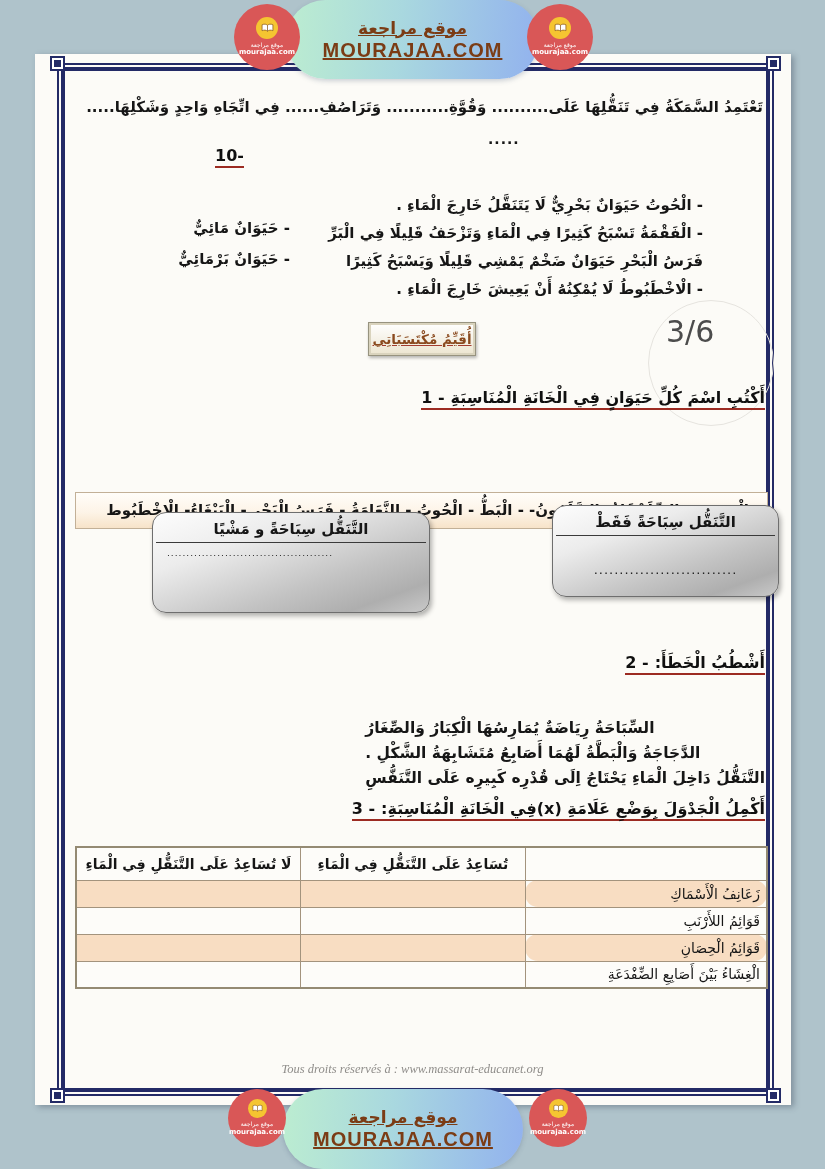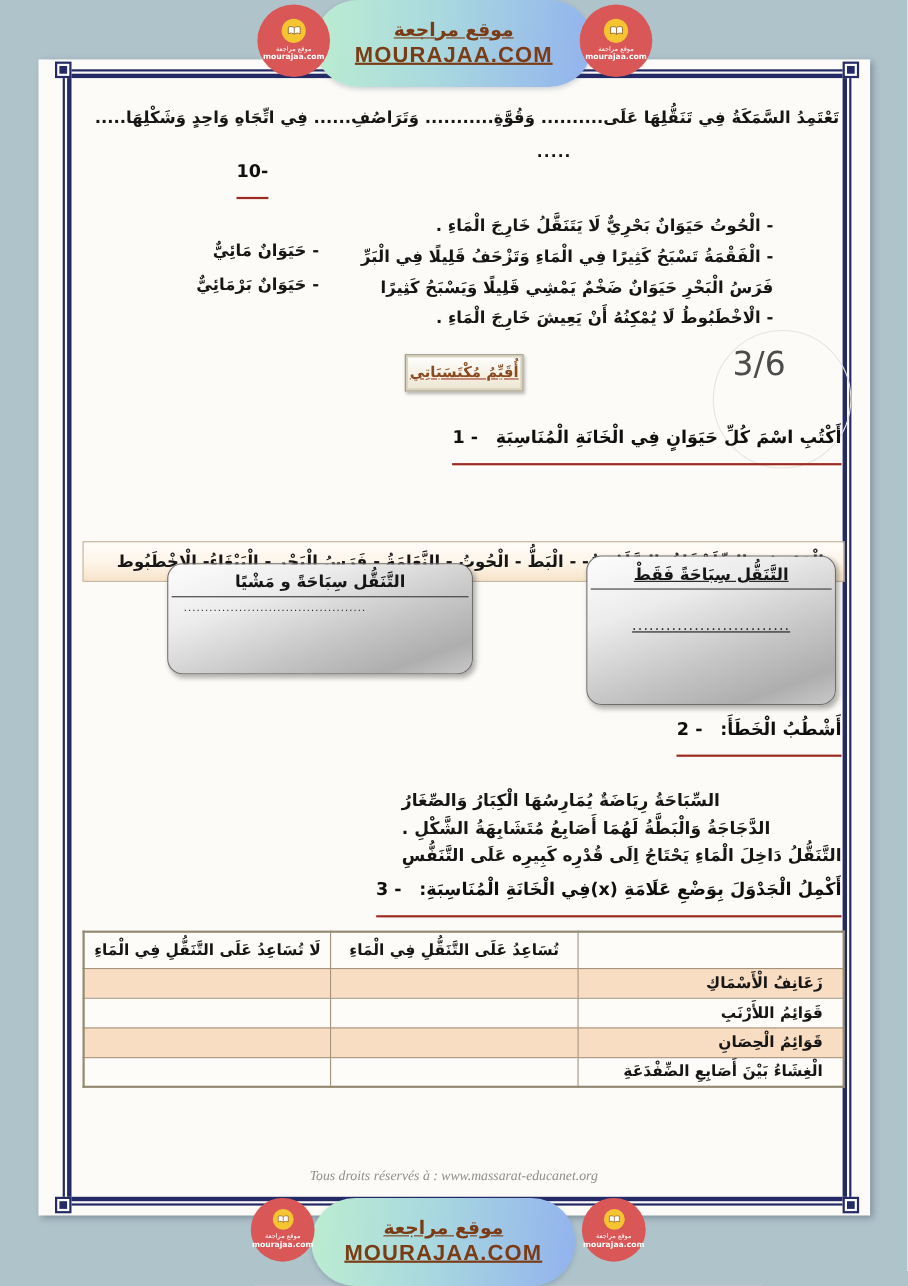--- a/index.html
+++ b/index.html
@@ -35,22 +35,22 @@
           text-align:center; line-height:1.25; }
   .logo-lg { width:66px; height:66px; }
   .logo-sm { width:58px; height:58px; }
   .logo .badge-circle { width:22px; height:22px; border-radius:50%; background:#f5c531;
           display:flex; align-items:center; justify-content:center; margin-bottom:2px; }
   .logo-sm .badge-circle { width:19px; height:19px; }
   .logo .l-ar { font-size:6px; direction:rtl; }
   .logo .l-en { font-size:7px; font-weight:bold; }
 
   
-  .qhead { position:absolute; display:flex; gap:16px; align-items:baseline;
-           border-bottom:2px solid #9c2b22; padding-bottom:14px;
+  .qhead { position:absolute; display:flex; gap:6px; align-items:baseline;
+           border-bottom:2px solid #9c2b22; padding-bottom:1px;
            font-weight:bold; font-size:16px; color:#101010; }
   .qhead .num { direction:ltr; }
   .qhead .txt { direction:rtl; }
 
   
   .fill-line { position:absolute; right:62px; top:98px; width:683px; direction:rtl;
                text-align:right; font-weight:bold; font-size:15px; }
   .cont-dots { position:absolute; left:488px; top:131px; font-weight:bold; font-size:14px; letter-spacing:1px; }
 
   .h10 { left:215px; top:146px; }
@@ -83,37 +83,37 @@
 
   
   .abox { position:absolute; border:1px solid #6e6e6e; border-radius:14px;
           background:linear-gradient(160deg,#fdfdfd 0%,#ececec 30%,#c3c3c3 65%,#aeaeae 85%,#c9c9c9 100%);
           box-shadow:2px 3px 5px rgba(0,0,0,.3); }
   .abox .bt { direction:rtl; text-align:center; font-weight:bold; font-size:15px;
               padding:7px 4px 4px; border-bottom:1.5px solid #3a3a3a; margin:0 3px; }
   .abox .bd { color:#222; letter-spacing:1px; }
   .box-left  { left:152px; top:512px; width:278px; height:101px; }
   .box-left  .bd { font-size:9px; text-align:left; padding:5px 0 0 14px; }
-  .box-right { left:533px; top:505px; width:227px; height:136px;text-decoration:underline; }
+  .box-right { left:552px; top:505px; width:227px; height:92px; }
   .box-right .bd { font-size:13px; text-align:center; margin-top:26px; }
 
   .h2q { right:60px; top:653px; }
   .q2lines { position:absolute; right:60px; top:716px; direction:rtl; text-align:left;
              font-weight:bold; font-size:15.5px; line-height:25px; }
 
   .h3q { right:60px; top:799px; }
 
   
   .q3table { position:absolute; left:75px; top:846px; width:693px;
              border-collapse:collapse; direction:rtl; }
   .q3table td, .q3table th { border:1px solid #a3937d; }
   .q3table { border:2px solid #948a73; }
   .q3table th { height:33px; font-weight:bold; font-size:14px; text-align:center; background:#fdfcf9; }
   .q3table td { height:27px; font-size:14px; }
-  .q3table .lbl { font-weight:bold; text-align:right; padding-right:18px; }
+  .q3table .lbl { font-weight:normal; text-align:right; padding-right:6px;border-radius:13px; }
   .q3table .peach td { background:#f8ddc2; }
   .q3table .white td { background:#fdfcf9; }
   .col-label { width:35%; } .col-a { width:32.5%; } .col-b { width:32.5%; }
 
   .copyright { position:absolute; left:0; top:1062px; width:825px; text-align:center;
                font-family:"Liberation Serif",serif; font-style:italic;
                font-size:12.5px; color:#8f8d8a; }
 </style>
 </head>
 <body>

